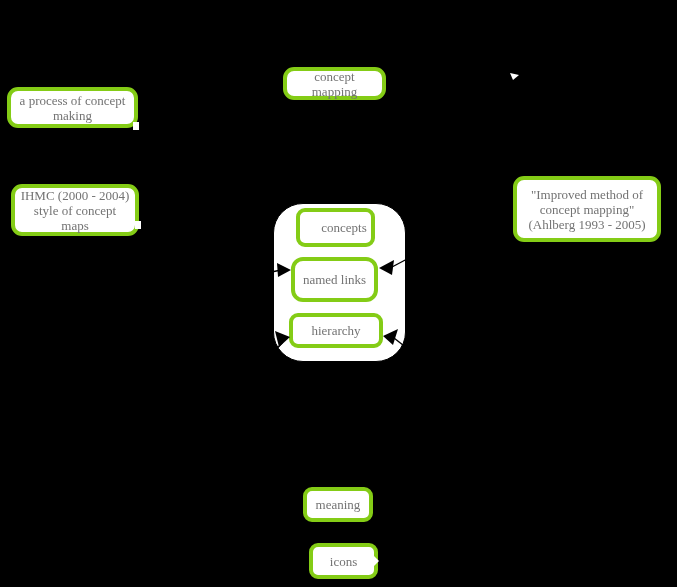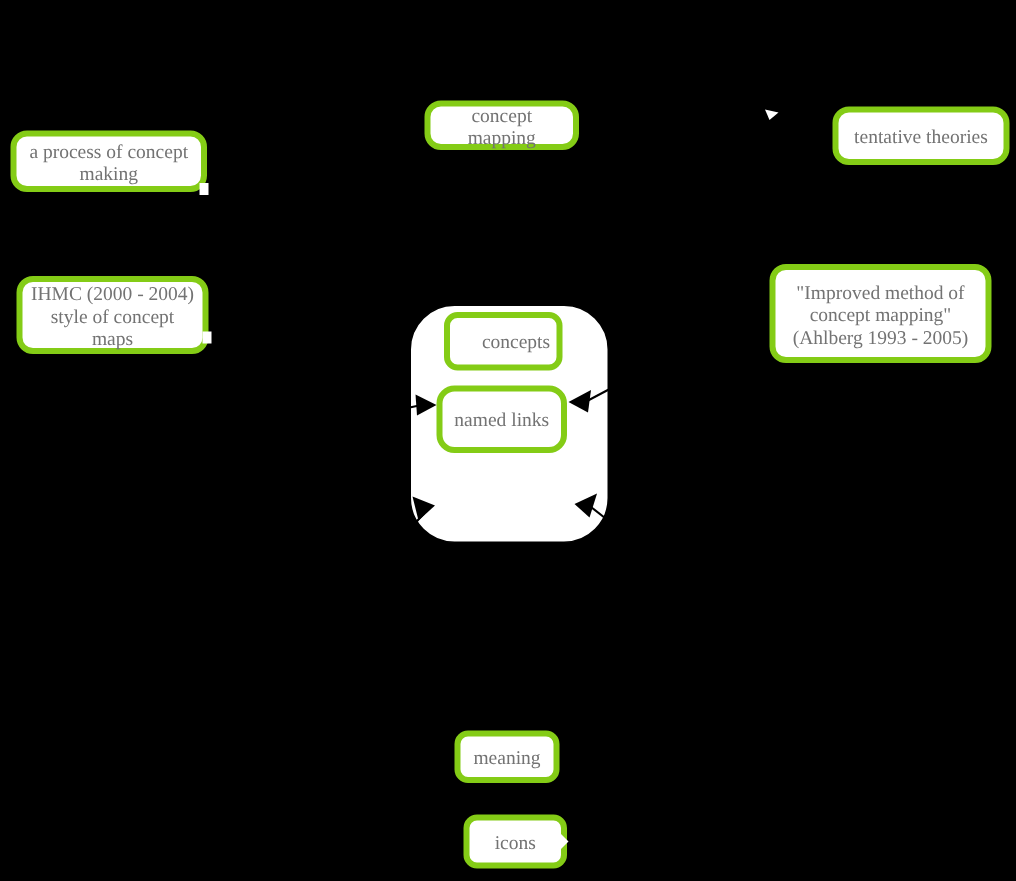--- a/index.html
+++ b/index.html
@@ -56,33 +56,33 @@
 
 <div class="canvas">
 
   <div class="cluster"></div>
 
   <div class="node n-process">a process of concept
 making</div>
 
   <div class="node n-cmapping">concept mapping</div>
 
-  <div class="node n-tentative">tentative theories</div>
 
   <div class="node n-ihmc">IHMC (2000 - 2004)
 style of concept maps</div>
 
   <div class="node n-improved">"Improved method of
 concept mapping"
 (Ahlberg 1993 - 2005)</div>
 
   <div class="node n-concepts">concepts</div>
 
   <div class="node n-namedlinks">named links</div>
 
+  <div class="node n-hierarchy">hierarchy</div>
 
   <div class="node n-pictures">meaning</div>
 
   <div class="node n-icons">icons</div>
 
   <svg class="arrow-layer" viewBox="0 0 677 587" xmlns="http://www.w3.org/2000/svg">
     <g stroke="#000000" fill="#000000">
       <line x1="262" y1="274" x2="281" y2="270" stroke-width="1.4"></line>
       <polygon points="291,270 277,263 278,277" stroke="none"></polygon>
     </g>

